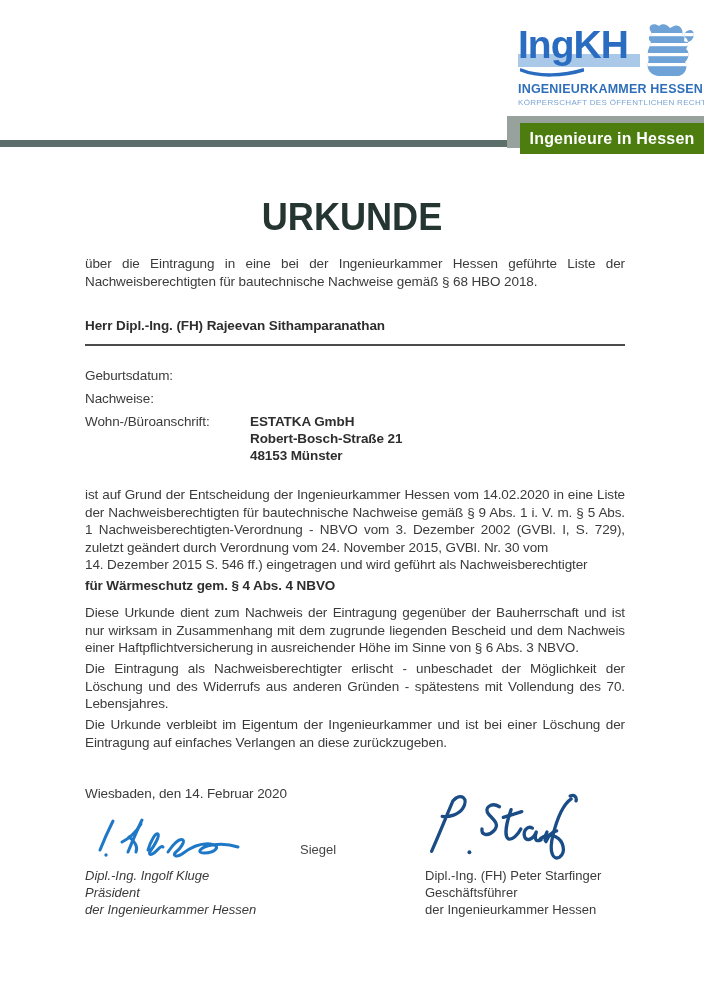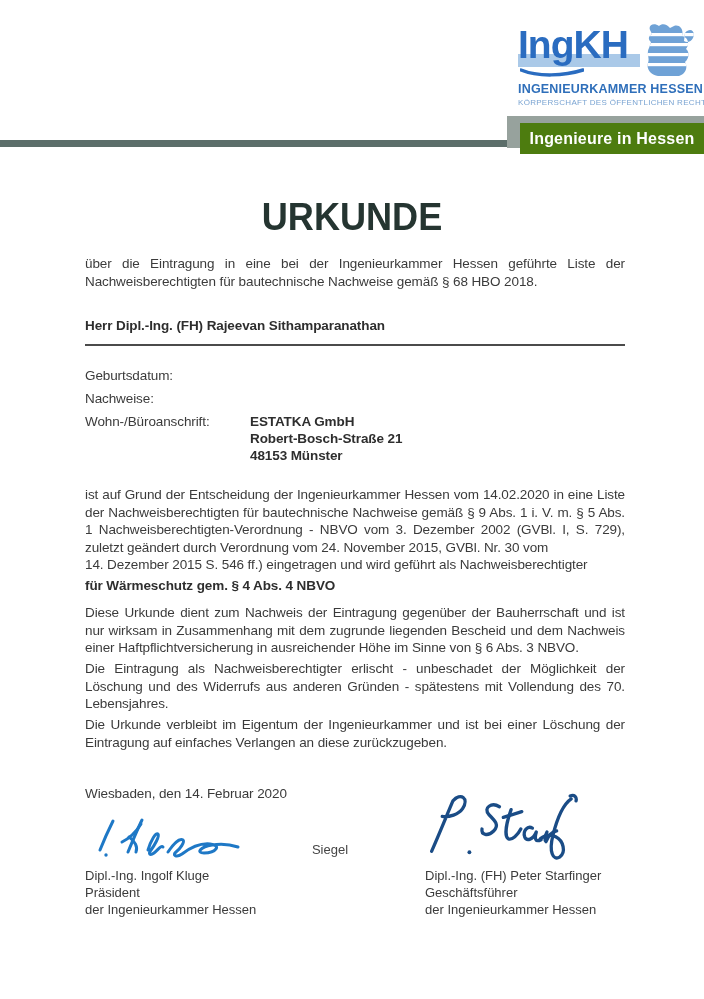--- a/index.html
+++ b/index.html
@@ -47,23 +47,23 @@
   .grund{top:486px;}
   .scope{top:577px;font-weight:bold;color:#2e2e2e;}
   .nachweis{top:604px;}
   .erlischt{top:660px;}
   .eigentum{top:716px;}
   .nummer{top:752px;}
   .place-date{top:785px;}
   
   .sig-left{position:absolute;left:84px;top:812px;}
   .sig-right{position:absolute;left:418px;top:791px;}
-  .seal{position:absolute;left:300px;top:842px;width:60px;text-align:center;font-size:13px;color:#454545;}
+  .seal{position:absolute;left:300px;top:842px;width:60px;font-size:13px;color:#454545;}
   .footer-col{position:absolute;top:867px;font-size:13px;line-height:17px;color:#3b3b3b;}
-  .fc-left{left:85px;} .fc-right{left:425px;}
+  .fc-left{left:85px;font-style:italic;} .fc-right{left:425px;}
 </style>
 </head>
 <body>
 
 <div class="page">
 
   <div class="logo-block">
     <div class="logo-row">
       <div class="logo-band"></div>
       <div class="logo-text">IngKH</div>

